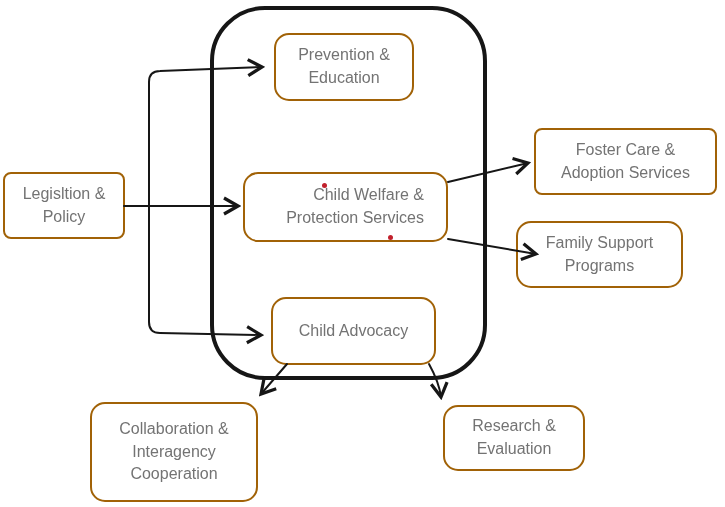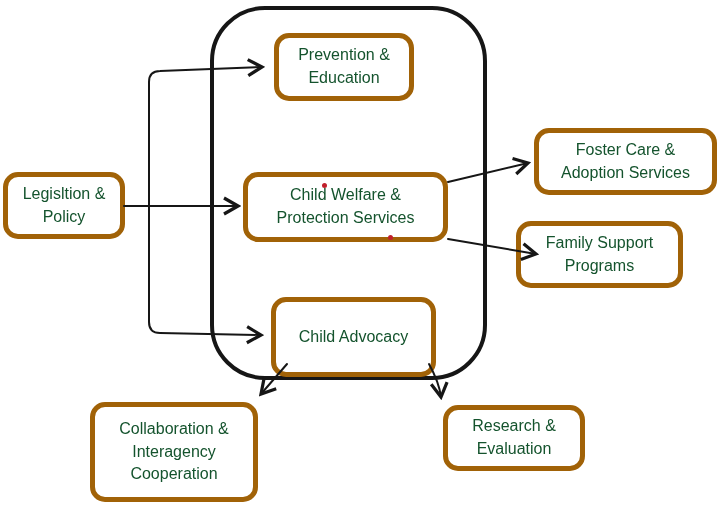--- a/index.html
+++ b/index.html
@@ -23,29 +23,29 @@
     width: 277px;
     height: 374px;
     border: 4px solid #161616;
     border-radius: 55px;
     background: transparent;
   }
   .node {
     position: absolute;
     box-sizing: border-box;
     background: #ffffff;
-    border: 5px solid #a16207;
+    border: 2px solid #a16207;
     border-radius: 15px;
     display: flex;
     align-items: center;
     justify-content: center;
     text-align: center;
     font-size: 16px;
     line-height: 1.42;
-    color: #14532d;
+    color: #737373;
     z-index: 2;
   }
   .edge-layer {
     position: absolute;
     left: 0;
     top: 0;
     width: 725px;
     height: 507px;
     z-index: 3;
     pointer-events: none;
@@ -59,29 +59,29 @@
     z-index: 4;
   }
 </style>
 </head>
 <body>
 
 <div class="canvas">
 
   <div class="system-boundary"></div>
 
-  <div class="node" style="left:3px;   top:172px; width:122px; height:67px;  padding:0 12px;">Legisltion &amp; Policy</div>
+  <div class="node" style="left:3px;   top:172px; width:122px; height:67px;  padding:0 12px;border-radius:8px;">Legisltion &amp; Policy</div>
 
   <div class="node" style="left:274px; top:33px;  width:140px; height:68px;  padding:0 8px;">Prevention &amp; Education</div>
 
-  <div class="node" style="left:243px; top:172px; width:205px; height:70px;  padding:12px 22px;">Child Welfare &amp; Protection Services</div>
+  <div class="node" style="left:243px; top:172px; width:205px; height:70px;  padding:12px 22px;text-align:right;">Child Welfare &amp; Protection Services</div>
 
-  <div class="node" style="left:271px; top:297px; width:165px; height:80px;  padding:0 6px;text-align:right;">Child Advocacy</div>
+  <div class="node" style="left:271px; top:297px; width:165px; height:68px;  padding:0 6px;text-align:right;">Child Advocacy</div>
 
-  <div class="node" style="left:534px; top:128px; width:183px; height:67px;  padding:0 16px;">Foster Care &amp; Adoption Services</div>
+  <div class="node" style="left:534px; top:128px; width:183px; height:67px;  padding:0 16px;border-radius:8px;">Foster Care &amp; Adoption Services</div>
 
   <div class="node" style="left:516px; top:221px; width:167px; height:67px;  padding:0 16px;">Family Support Programs</div>
 
   <div class="node" style="left:90px;  top:402px; width:168px; height:100px; padding:0 4px;">Collaboration &amp; Interagency Cooperation</div>
 
   <div class="node" style="left:443px; top:405px; width:142px; height:66px;  padding:0 22px;">Research &amp; Evaluation</div>
 
   <svg class="edge-layer" viewBox="0 0 725 507" xmlns="http://www.w3.org/2000/svg">
     <defs>
       <marker id="arrow" viewBox="0 0 10 10" refX="8.5" refY="5" markerWidth="10" markerHeight="10" orient="auto">

